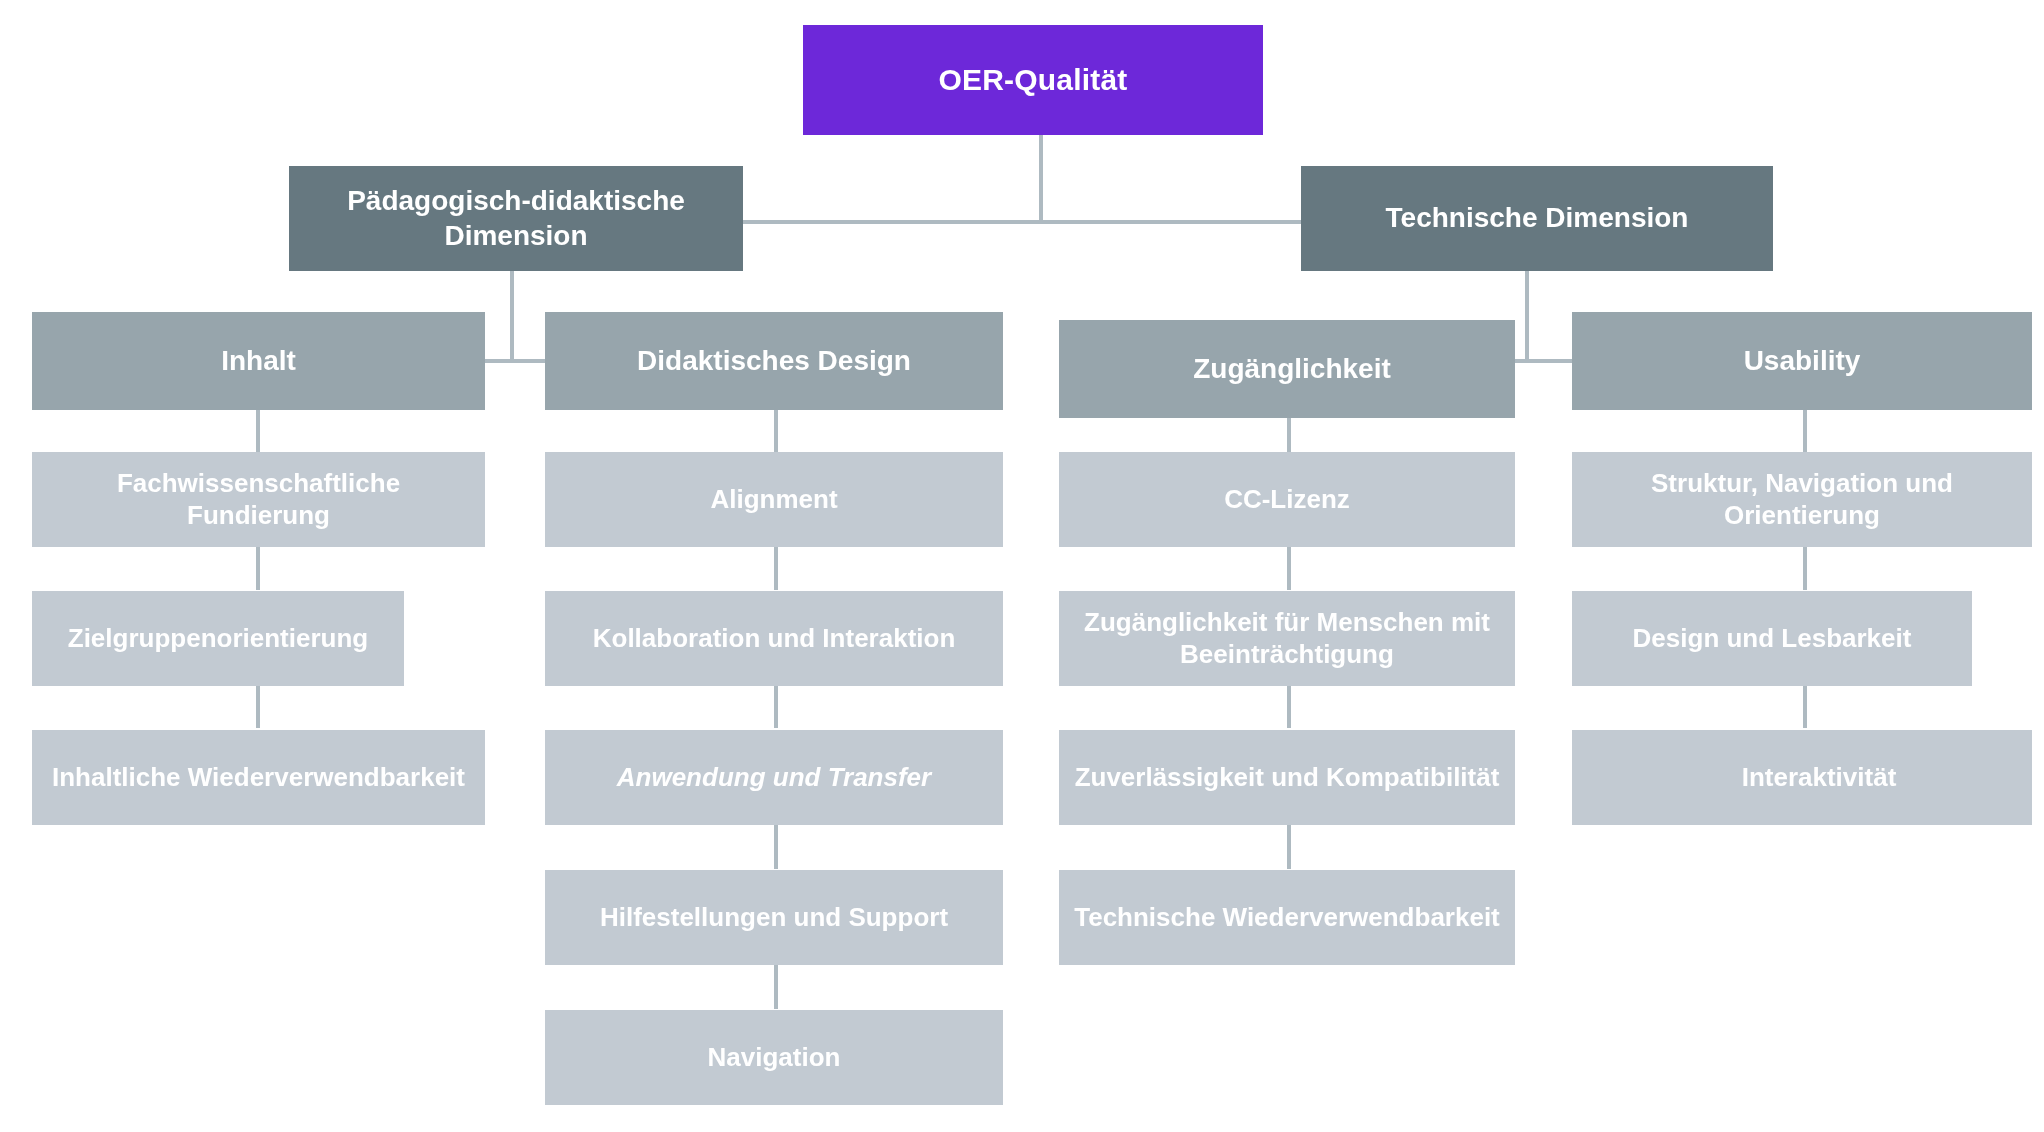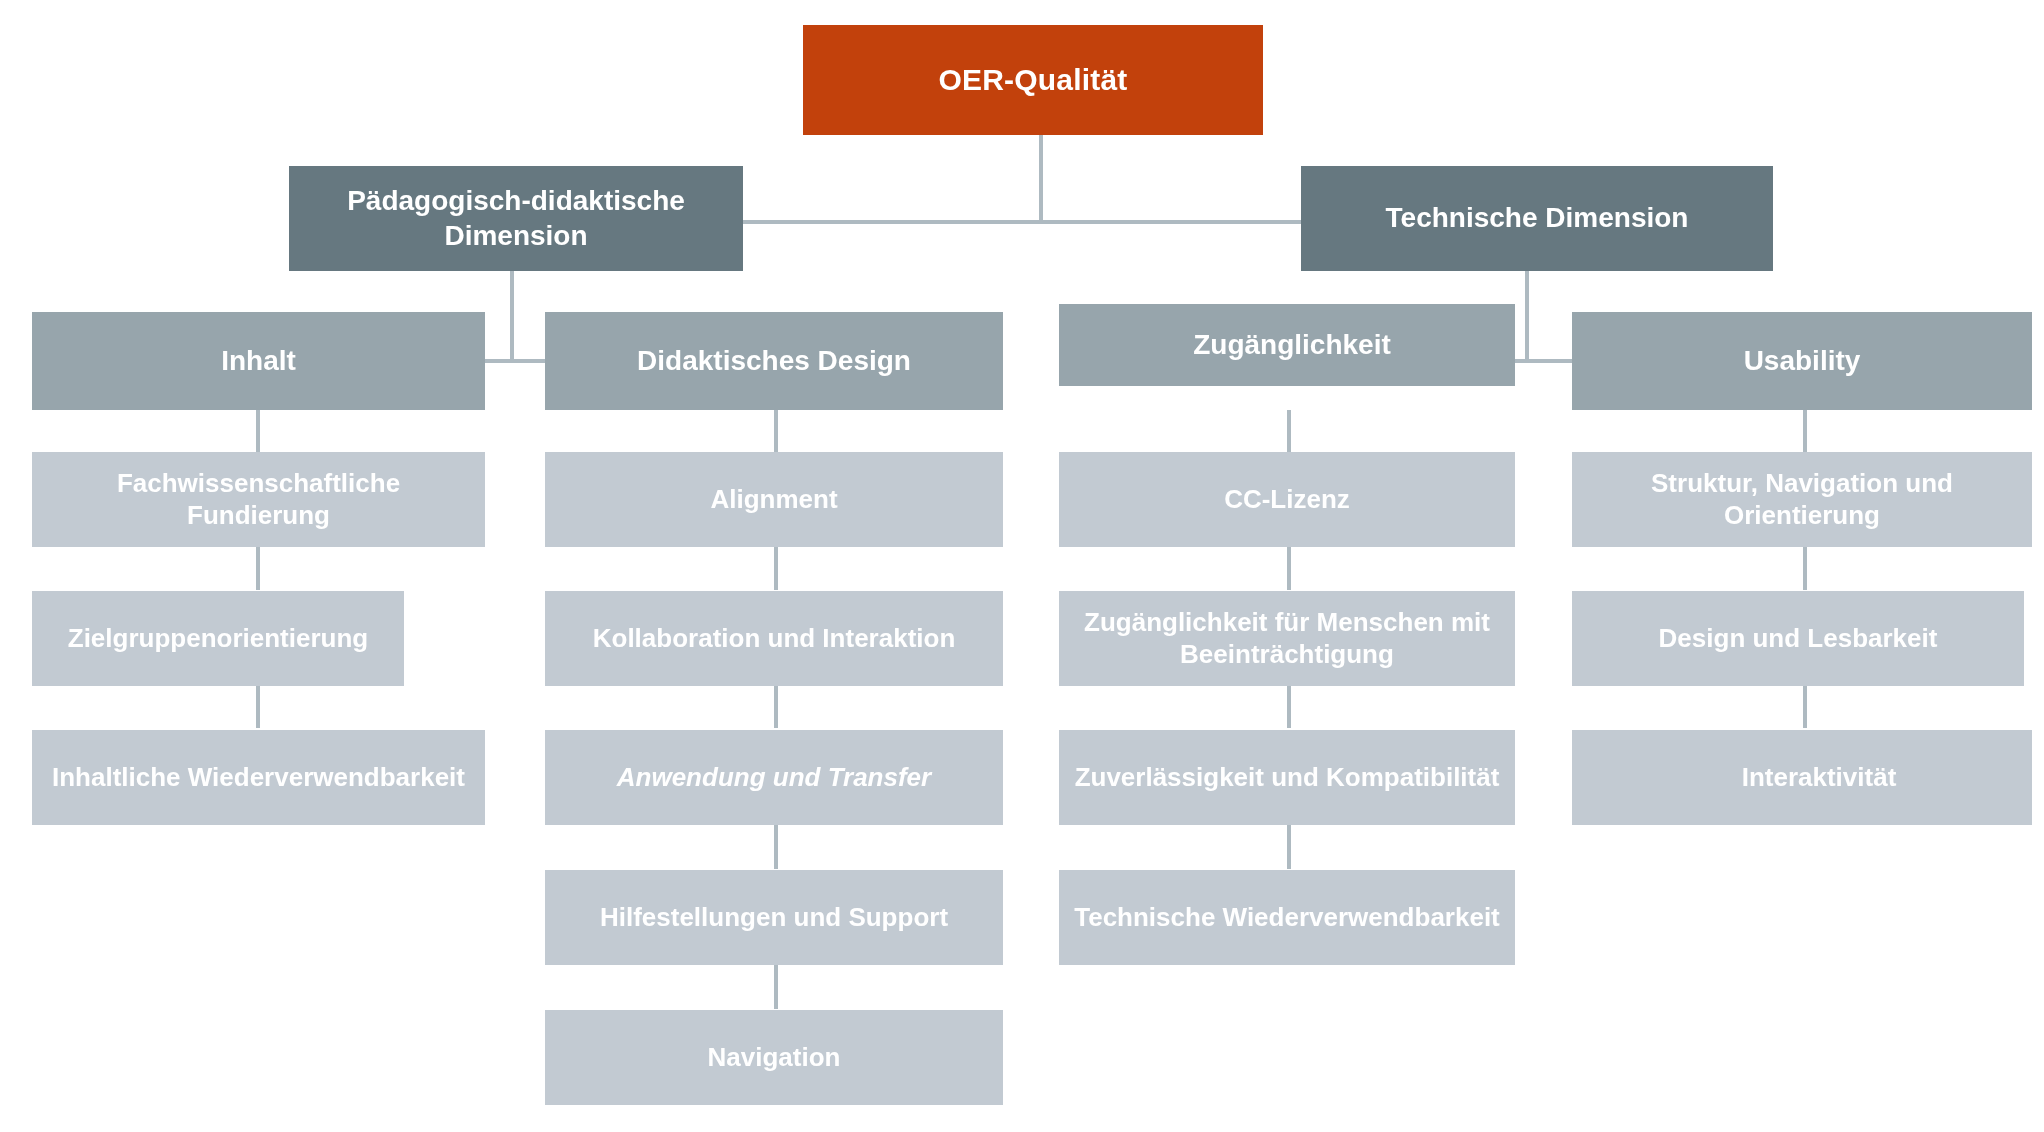--- a/index.html
+++ b/index.html
@@ -20,21 +20,21 @@
     align-items:center;
     justify-content:center;
     text-align:center;
     color:#ffffff;
     font-weight:bold;
     line-height:1.22;
     box-sizing:border-box;
     padding:4px 10px;
     z-index:2;
   }
-  .lvl-root{ background:#c2410c; font-size:30px; letter-spacing:.2px;}
+  .lvl-root{ background:#6d28d9; font-size:30px; letter-spacing:.2px;}
   .lvl-dim { background:#667880; font-size:28px;}
   .lvl-cat { background:#97a5ac; font-size:28px;}
   .lvl-leaf{ background:#c2cad2; font-size:26px;}
 
   .conn{
     position:absolute;
     background:#aebac1;
     z-index:1;
   }
   .conn.v{ width:4px; }
@@ -77,21 +77,21 @@
   <div class="node lvl-root" style="left:803px;top:25px;width:460px;height:110px;">OER-Qualität</div>
 
   <div class="node lvl-dim" style="left:289px;top:166px;width:454px;height:105px;">Pädagogisch-didaktische Dimension</div>
 
   <div class="node lvl-dim" style="left:1301px;top:166px;width:472px;height:105px;text-align:right;">Technische Dimension</div>
 
   <div class="node lvl-cat" style="left:32px;top:312px;width:453px;height:98px;">Inhalt</div>
 
   <div class="node lvl-cat" style="left:545px;top:312px;width:458px;height:98px;">Didaktisches Design</div>
 
-  <div class="node lvl-cat" style="left:1059px;top:304px;width:456px;height:82px;padding-left:20px;">Zugänglichkeit</div>
+  <div class="node lvl-cat" style="left:1059px;top:320px;width:456px;height:98px;padding-left:20px;">Zugänglichkeit</div>
 
   <div class="node lvl-cat" style="left:1572px;top:312px;width:460px;height:98px;text-align:center;">Usability</div>
 
   <div class="node lvl-leaf" style="left:32px;top:452px;width:453px;height:95px;">Fachwissenschaftliche Fundierung</div>
 
   <div class="node lvl-leaf" style="left:32px;top:591px;width:372px;height:95px;">Zielgruppenorientierung</div>
 
   <div class="node lvl-leaf" style="left:32px;top:730px;width:453px;height:95px;">Inhaltliche Wiederverwendbarkeit</div>
 
   <div class="node lvl-leaf" style="left:545px;top:452px;width:458px;height:95px;">Alignment</div>
@@ -107,17 +107,17 @@
   <div class="node lvl-leaf" style="left:1059px;top:452px;width:456px;height:95px;">CC-Lizenz</div>
 
   <div class="node lvl-leaf" style="left:1059px;top:591px;width:456px;height:95px;">Zugänglichkeit für Menschen mit Beeinträchtigung</div>
 
   <div class="node lvl-leaf" style="left:1059px;top:730px;width:456px;height:95px;">Zuverlässigkeit und Kompatibilität</div>
 
   <div class="node lvl-leaf" style="left:1059px;top:870px;width:456px;height:95px;">Technische Wiederverwendbarkeit</div>
 
   <div class="node lvl-leaf" style="left:1572px;top:452px;width:460px;height:95px;">Struktur, Navigation und Orientierung</div>
 
-  <div class="node lvl-leaf" style="left:1572px;top:591px;width:452px;height:95px;">Design und Lesbarkeit</div>
+  <div class="node lvl-leaf" style="left:1572px;top:591px;width:400px;height:95px;">Design und Lesbarkeit</div>
 
   <div class="node lvl-leaf" style="left:1572px;top:730px;width:460px;height:95px;padding-left:44px;">Interaktivität</div>
 
 </div>
 
 </body></html>

